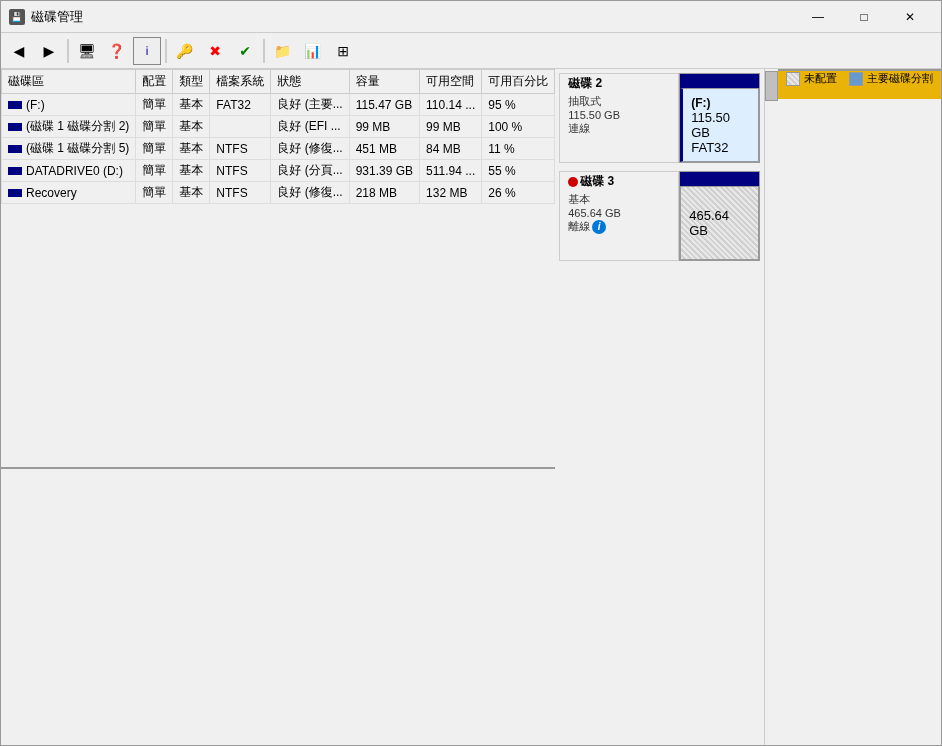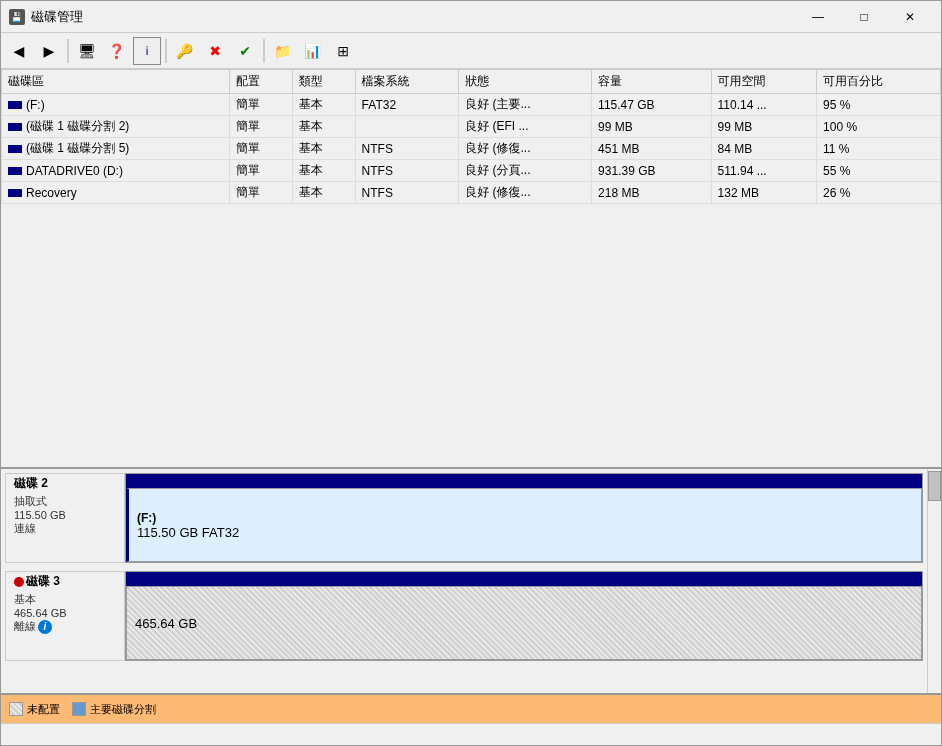--- a/index.html
+++ b/index.html
@@ -108,21 +108,21 @@
       width: 2px;
       height: 24px;
       background: #ccc;
       margin: 0 2px;
     }
 
     
     .main-content {
       flex: 1;
       display: flex;
-      flex-direction: column;
+      flex-direction: row;
       overflow: hidden;
     }
 
     
     .partition-table-area {
       height: 400px;
       border-bottom: 2px solid #999;
       overflow-y: auto;
       flex-shrink: 0;
     }
@@ -236,24 +236,24 @@
     
     .disk-visual-area::-webkit-scrollbar { width: 14px; }
     .disk-visual-area::-webkit-scrollbar-track { background: #f0f0f0; }
     .disk-visual-area::-webkit-scrollbar-thumb { background: #c0c0c0; border: 1px solid #999; }
 
     
     .legend-bar {
       height: 30px;
       border-top: 2px solid #999;
       display: flex;
-      align-items: center;
+      align-items: flex-start;
       padding: 0 8px;
       gap: 12px;
-      background: #fdba74;
+      background: #eab308;
       flex-shrink: 0;
       font-size: 11px;
     }
     .legend-item {
       display: flex;
       align-items: center;
       gap: 4px;
     }
     .legend-box {
       width: 14px;

